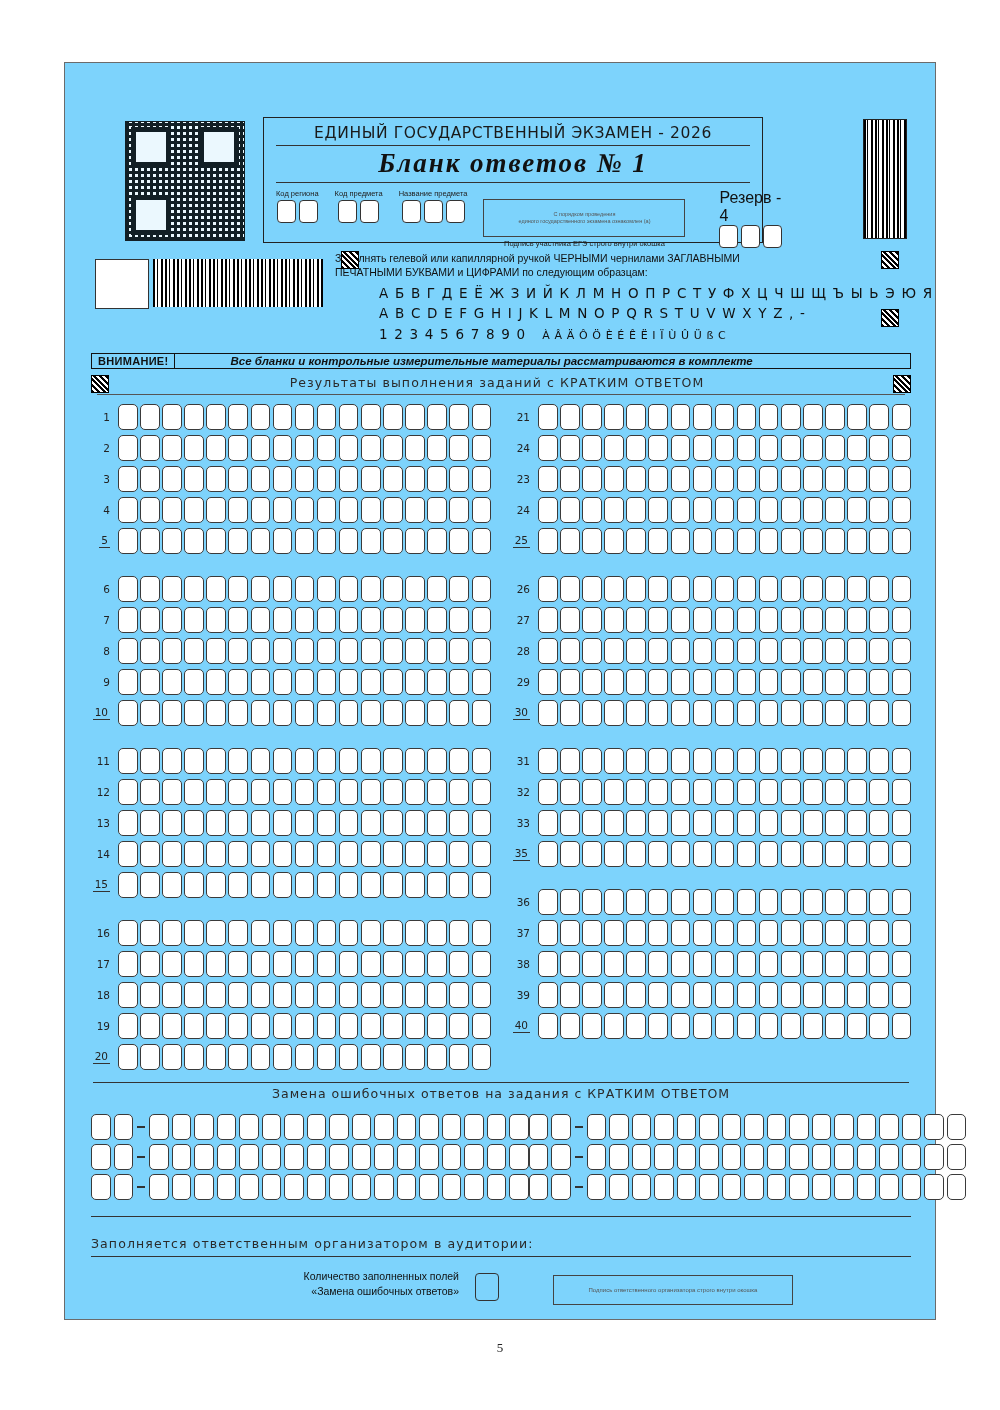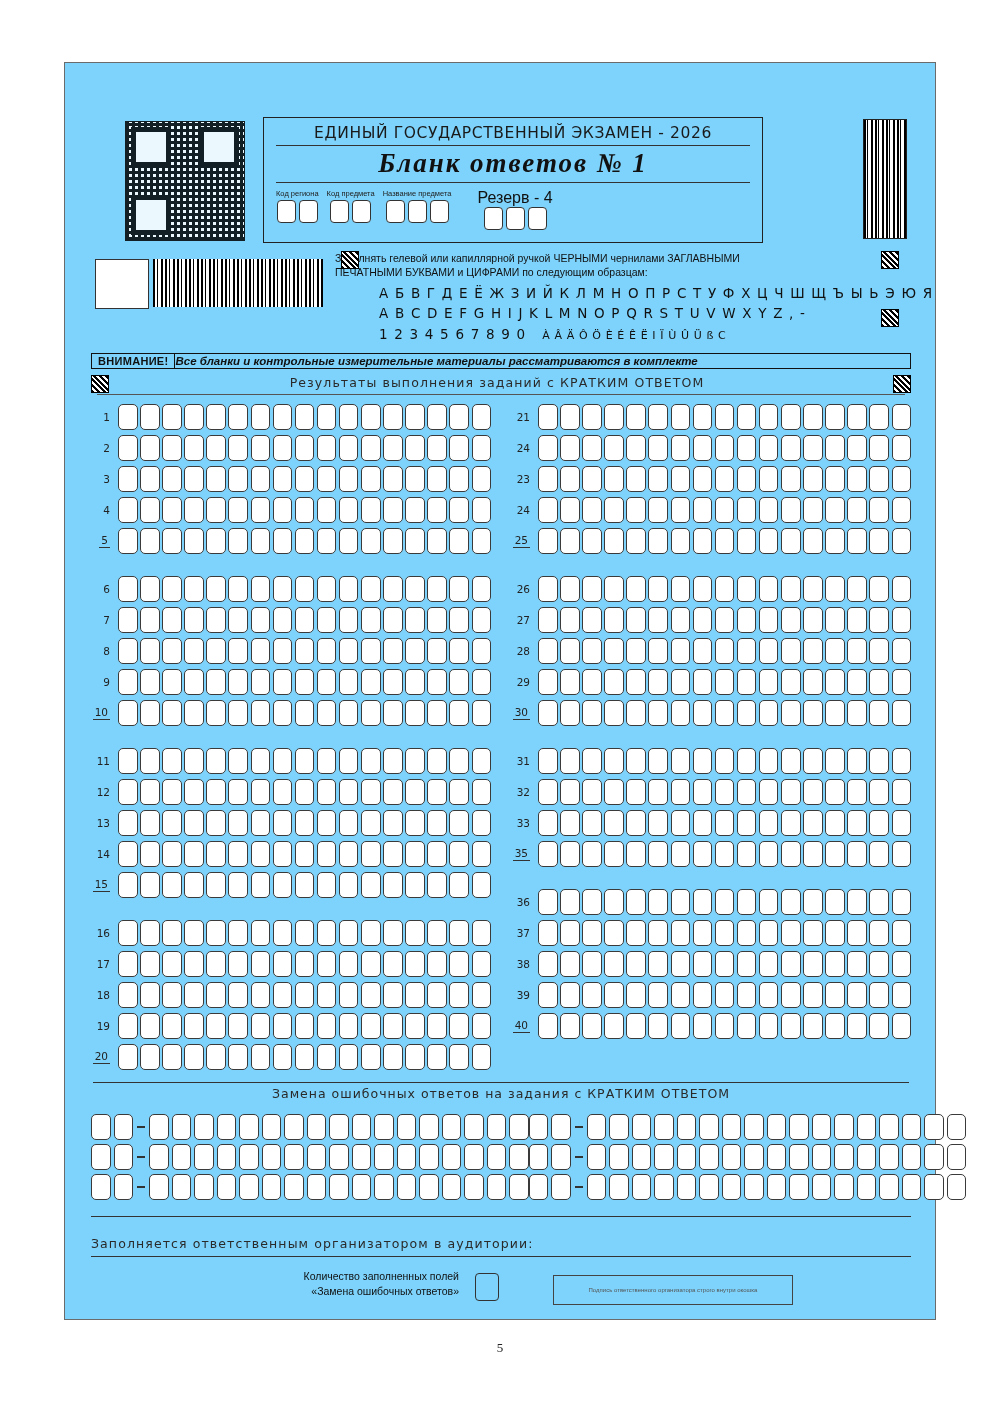--- a/index.html
+++ b/index.html
@@ -62,21 +62,21 @@
   .t1rule{border-bottom:1px solid #333;margin:3px 4px 2px 4px;}
   .t2{
     text-align:center;
     font-family:"Liberation Serif", serif;
     font-style:italic;font-weight:bold;
     font-size:27px;letter-spacing:2px;
     margin-top:2px;
   }
   .t2rule{border-bottom:1px solid #333;margin:3px 4px 4px 4px;}
 
-  .fieldrow{display:flex;align-items:flex-start;gap:8px;padding:2px 2px 0 4px;}
+  .fieldrow{display:flex;align-items:flex-start;gap:16px;padding:2px 2px 0 4px;}
   .fld{display:flex;flex-direction:column;align-items:center;}
   .fld .lbl{font-size:7.5px;color:#222;margin-bottom:2px;white-space:nowrap;}
   .cells{display:flex;gap:3px;}
   .cell{width:17px;height:21px;border:1px solid #333;border-radius:4px;background:#fff;}
 
   .signbox{
     width:202px;height:38px;border:1px solid #444;box-sizing:border-box;
     display:flex;flex-direction:column;align-items:center;justify-content:center;
     margin-top:10px;
   }
@@ -123,21 +123,21 @@
 
   .attention{
     position:relative;margin-top:2px;height:16px;
     border:1px solid #111;box-sizing:border-box;display:flex;align-items:center;
   }
   .attention .a1{
     font-weight:bold;font-size:11px;letter-spacing:.3px;padding:0 6px;color:#111;
     border-right:1px solid #111;height:100%;display:flex;align-items:center;
   }
   .attention .a2{
-    font-style:italic;font-weight:bold;font-size:11.5px;color:#111;
+    font-style:italic;font-weight:bold;font-size:11.5px;padding-left:10px;color:#111;margin-left:45px;
   }
 
   .sect-title{
     text-align:center;font-size:12.5px;letter-spacing:1.1px;color:#2a2a2a;
     margin:6px 8px 4px 0;font-family:"DejaVu Sans", sans-serif;
   }
   .sect-rule{border-bottom:1px solid #555;margin:0 6px;}
 
   
   .grid-wrap{position:relative;margin-top:6px;}
@@ -220,20 +220,27 @@
           </div>
           <div class="fld">
             <div class="lbl">Название предмета</div>
             <div class="cells">
               <div class="cell"></div>
               <div class="cell"></div>
               <div class="cell"></div>
             </div>
           </div>
 
+          <div>
+            <div class="signbox">
+              <div class="l1">С порядком проведения</div>
+              <div class="l1">единого государственного экзамена ознакомлен (а)</div>
+            </div>
+            <div class="signcap">Подпись участника ЕГЭ строго внутри окошка</div>
+          </div>
 
           <div class="resv">
             <div class="lbl">Резерв - 4</div>
             <div class="cells">
               <div class="cell"></div>
               <div class="cell"></div>
               <div class="cell"></div>
             </div>
           </div>
         </div>

